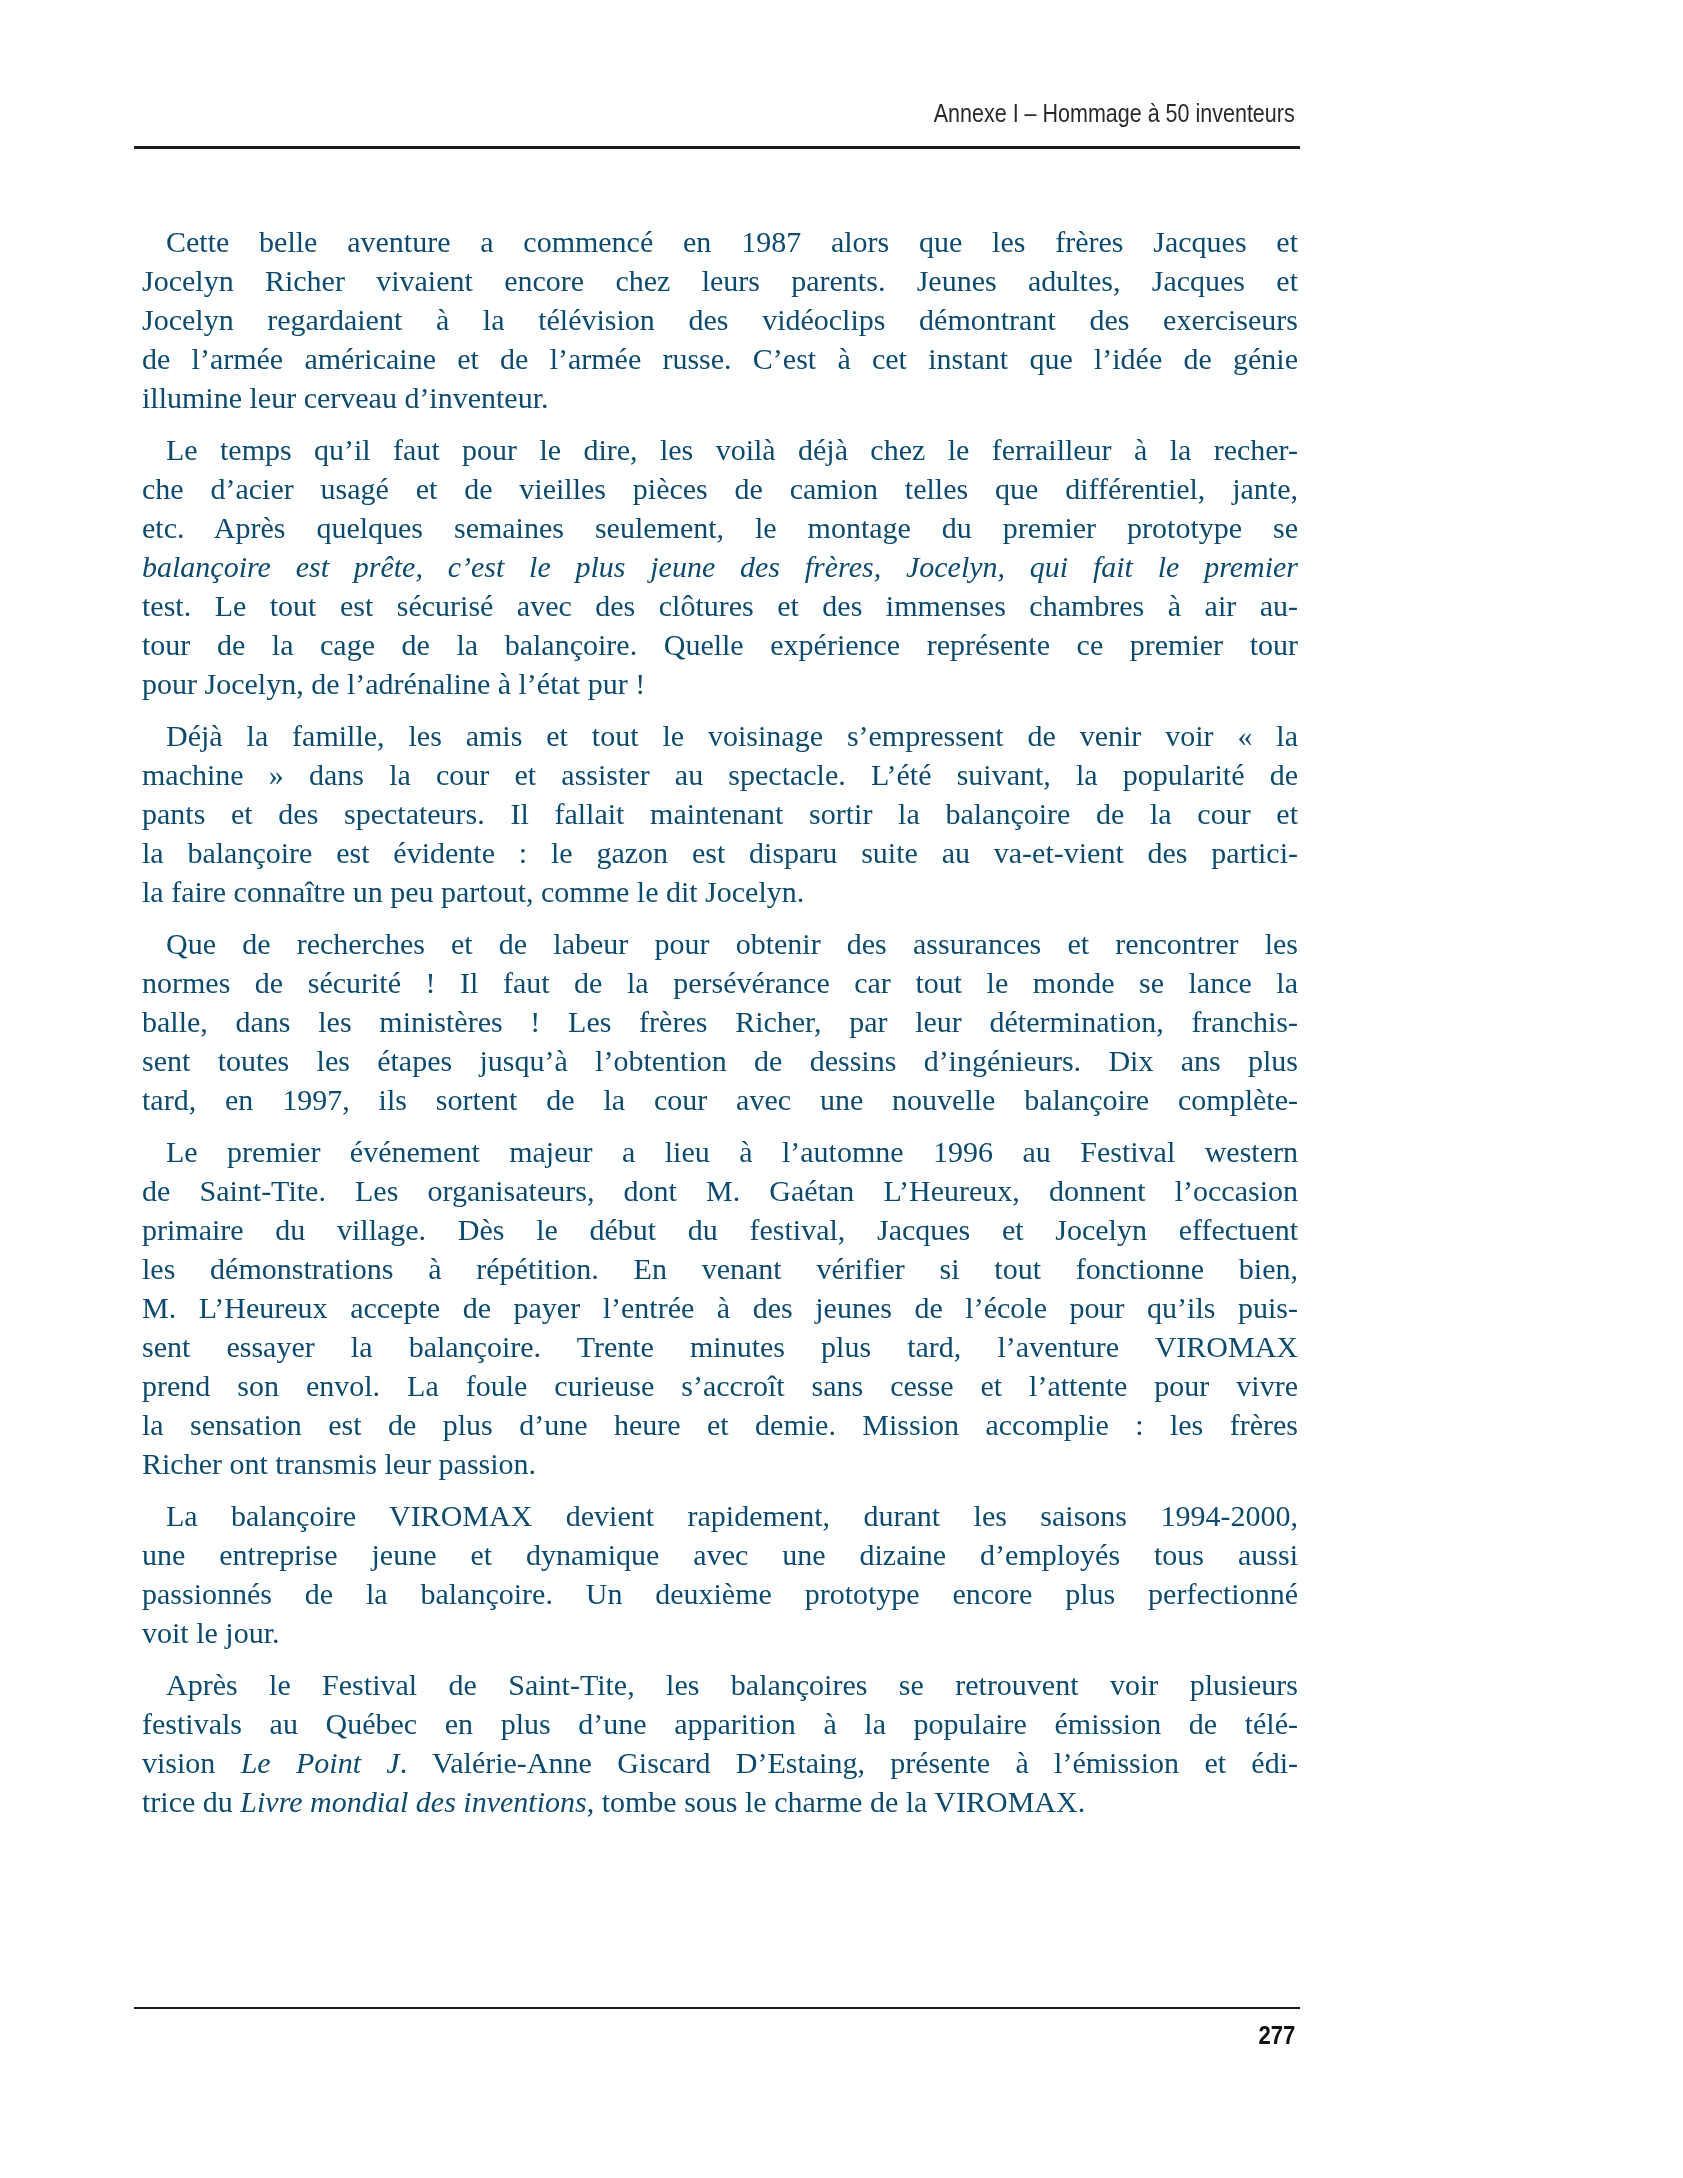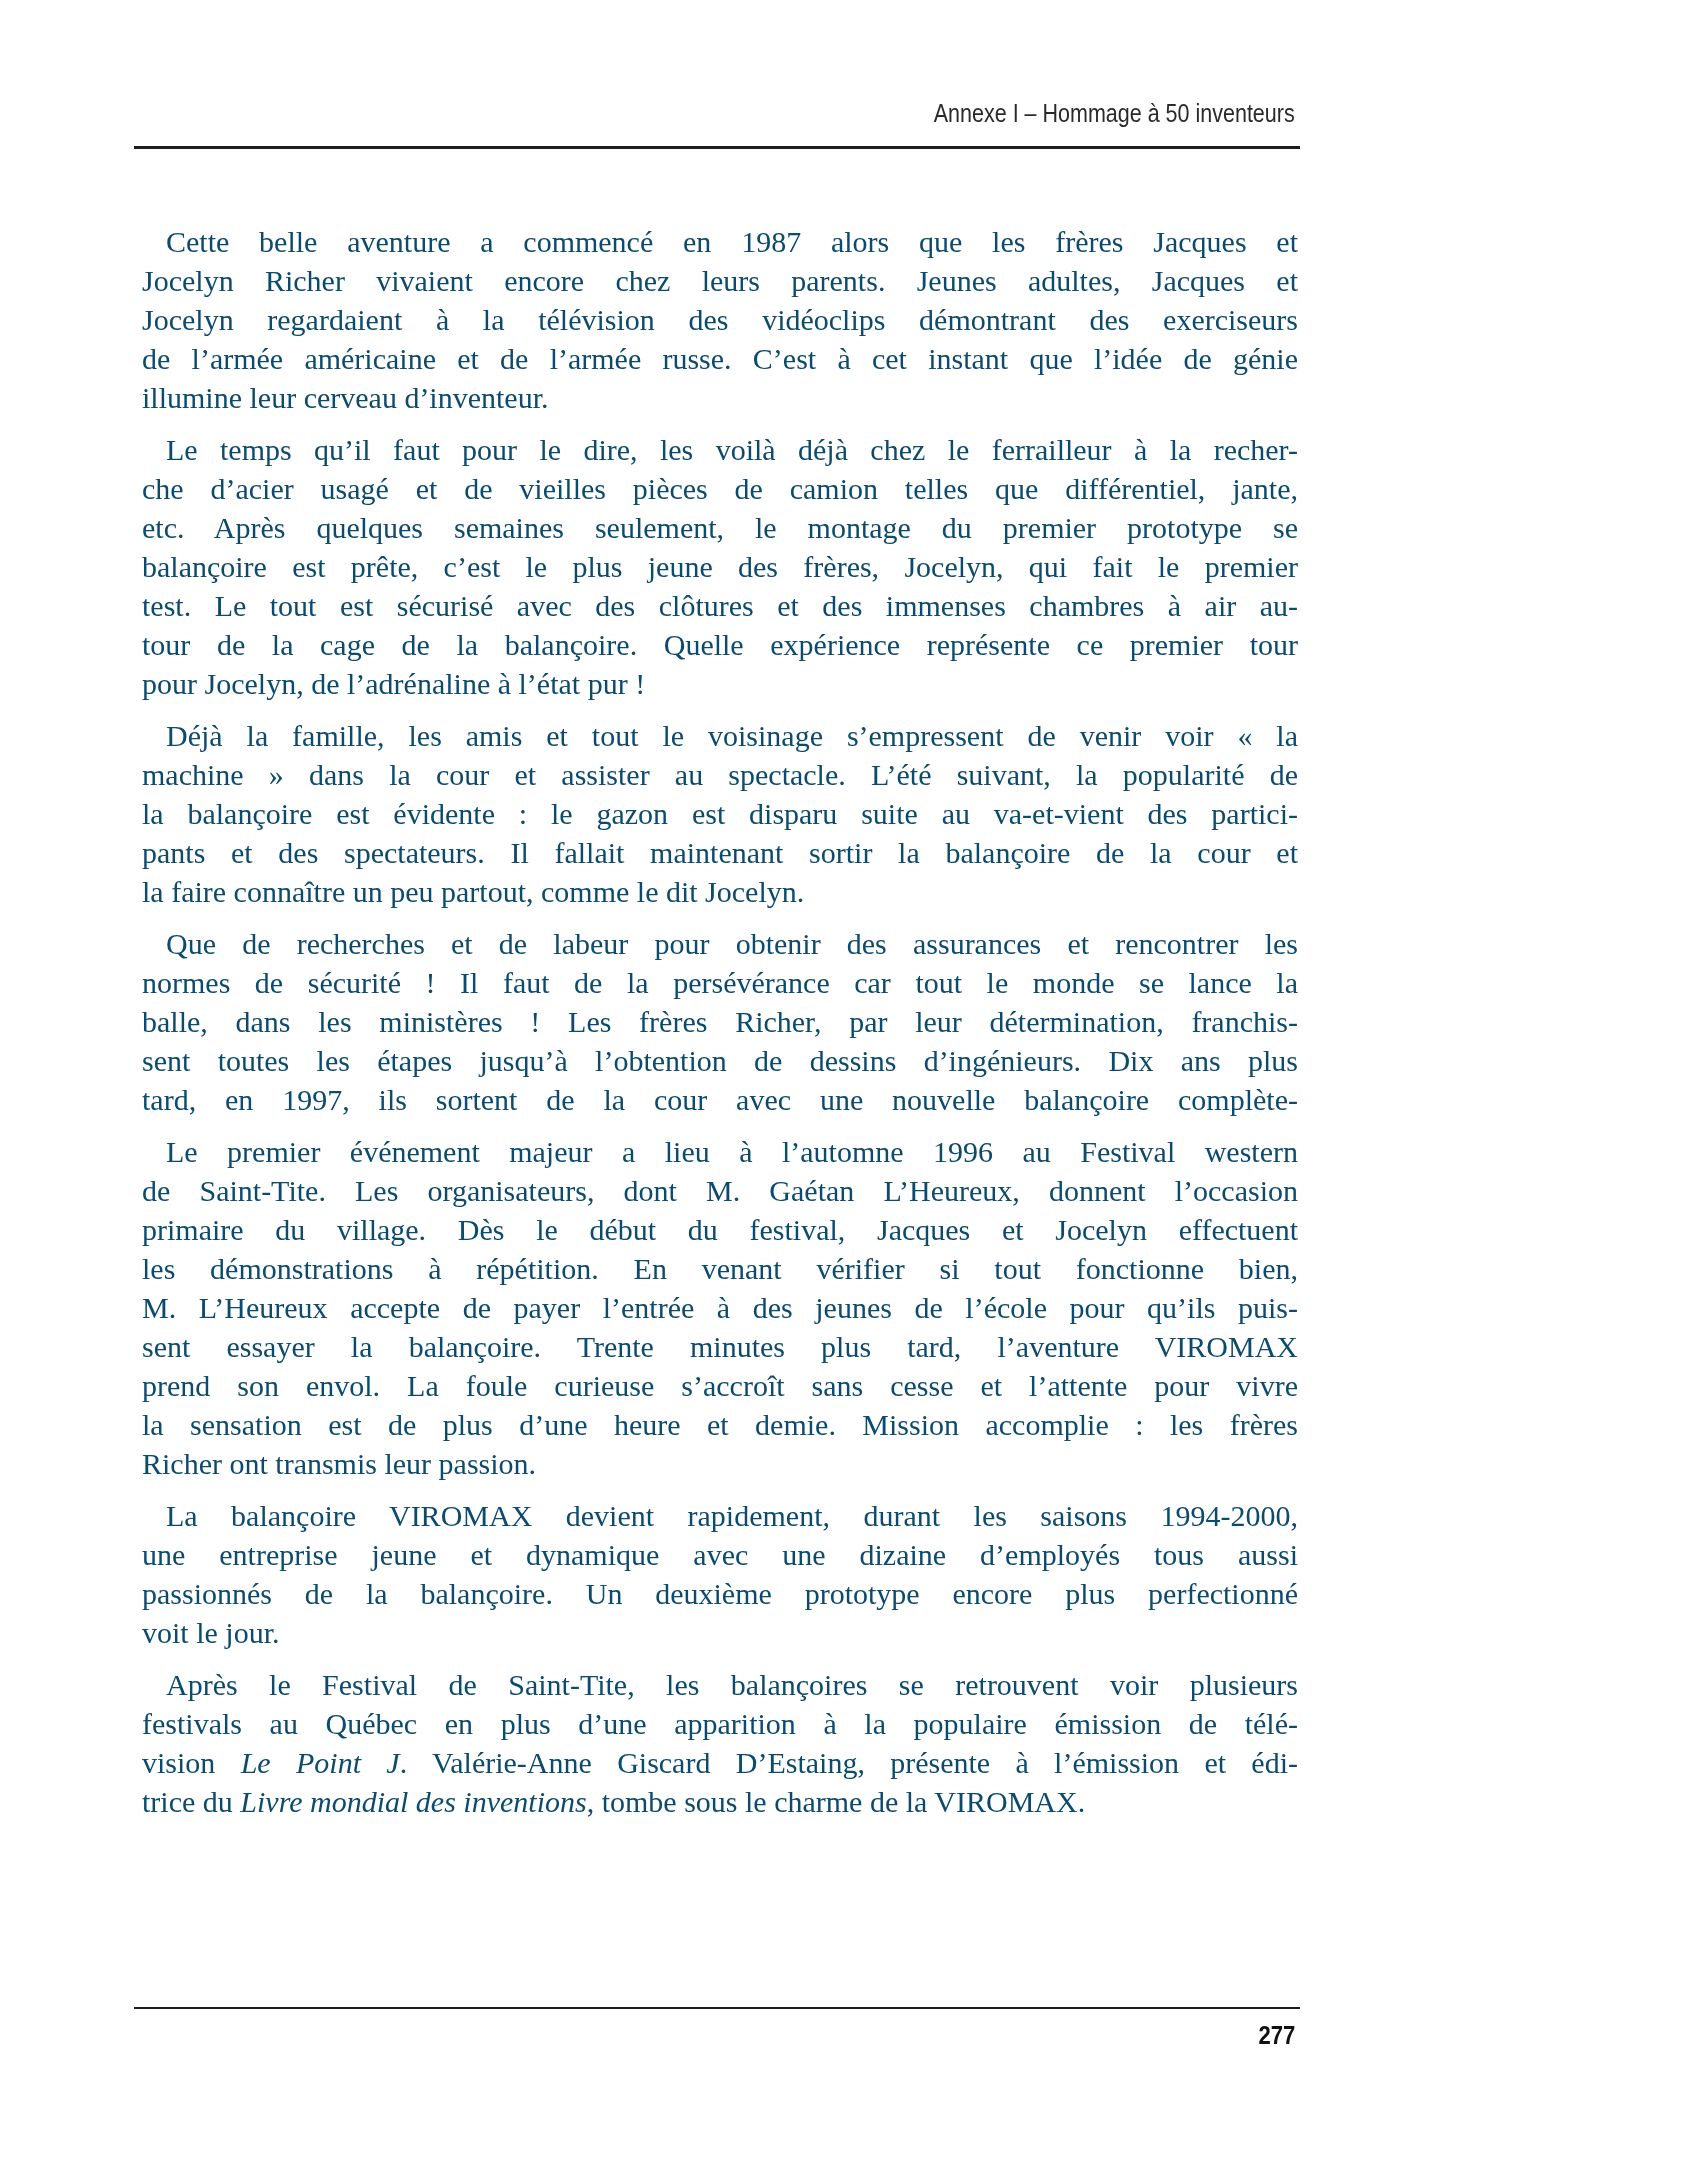--- a/index.html
+++ b/index.html
@@ -40,30 +40,30 @@
       <div class="line first"><span style="white-space: nowrap; word-spacing: 0px;">Cette belle aventure a commencé en 1987 alors que les frères Jacques et</span></div>
       <div class="line"><span style="white-space: nowrap; word-spacing: 0px;">Jocelyn Richer vivaient encore chez leurs parents. Jeunes adultes, Jacques et</span></div>
       <div class="line"><span style="white-space: nowrap; word-spacing: 0px;">Jocelyn regardaient à la télévision des vidéoclips démontrant des exerciseurs</span></div>
       <div class="line"><span style="white-space: nowrap; word-spacing: 0px;">de l’armée américaine et de l’armée russe. C’est à cet instant que l’idée de génie</span></div>
       <div class="line last"><span style="white-space: nowrap;">illumine leur cerveau d’inventeur.</span></div>
     </div>
     <div class="para">
       <div class="line first"><span style="white-space: nowrap; word-spacing: 0px;">Le temps qu’il faut pour le dire, les voilà déjà chez le ferrailleur à la recher-</span></div>
       <div class="line"><span style="white-space: nowrap; word-spacing: 0px;">che d’acier usagé et de vieilles pièces de camion telles que différentiel, jante,</span></div>
       <div class="line"><span style="white-space: nowrap; word-spacing: 0px;">etc. Après quelques semaines seulement, le montage du premier prototype se</span></div>
-      <div class="line"><span style="white-space: nowrap; word-spacing: 0px;">balançoire est prête, c’est le plus jeune des frères, Jocelyn, qui fait le premier</span></div>
+      <div class="line"><span style="white-space: nowrap; word-spacing: 0px; font-style: italic;">balançoire est prête, c’est le plus jeune des frères, Jocelyn, qui fait le premier</span></div>
       <div class="line"><span style="white-space: nowrap; word-spacing: 0px;">test. Le tout est sécurisé avec des clôtures et des immenses chambres à air au-</span></div>
       <div class="line"><span style="white-space: nowrap; word-spacing: 0px;">tour de la cage de la balançoire. Quelle expérience représente ce premier tour</span></div>
       <div class="line last"><span style="white-space: nowrap;">pour Jocelyn, de l’adrénaline à l’état pur !</span></div>
     </div>
     <div class="para">
       <div class="line first"><span style="white-space: nowrap; word-spacing: 0px;">Déjà la famille, les amis et tout le voisinage s’empressent de venir voir « la</span></div>
       <div class="line"><span style="white-space: nowrap; word-spacing: 0px;">machine » dans la cour et assister au spectacle. L’été suivant, la popularité de</span></div>
+      <div class="line"><span style="white-space: nowrap; word-spacing: 0px;">pants et des spectateurs. Il fallait maintenant sortir la balançoire de la cour et</span></div>
       <div class="line"><span style="white-space: nowrap; word-spacing: 0px;">la balançoire est évidente : le gazon est disparu suite au va-et-vient des partici-</span></div>
-      <div class="line"><span style="white-space: nowrap; word-spacing: 0px;">pants et des spectateurs. Il fallait maintenant sortir la balançoire de la cour et</span></div>
       <div class="line last"><span style="white-space: nowrap;">la faire connaître un peu partout, comme le dit Jocelyn.</span></div>
     </div>
     <div class="para">
       <div class="line first"><span style="white-space: nowrap; word-spacing: 0px;">Que de recherches et de labeur pour obtenir des assurances et rencontrer les</span></div>
       <div class="line"><span style="white-space: nowrap; word-spacing: 0px;">normes de sécurité ! Il faut de la persévérance car tout le monde se lance la</span></div>
       <div class="line"><span style="white-space: nowrap; word-spacing: 0px;">balle, dans les ministères ! Les frères Richer, par leur détermination, franchis-</span></div>
       <div class="line"><span style="white-space: nowrap; word-spacing: 0px;">sent toutes les étapes jusqu’à l’obtention de dessins d’ingénieurs. Dix ans plus</span></div>
       <div class="line"><span style="white-space: nowrap; word-spacing: 0px;">tard, en 1997, ils sortent de la cour avec une nouvelle balançoire complète-</span></div>
     </div>
     <div class="para">

